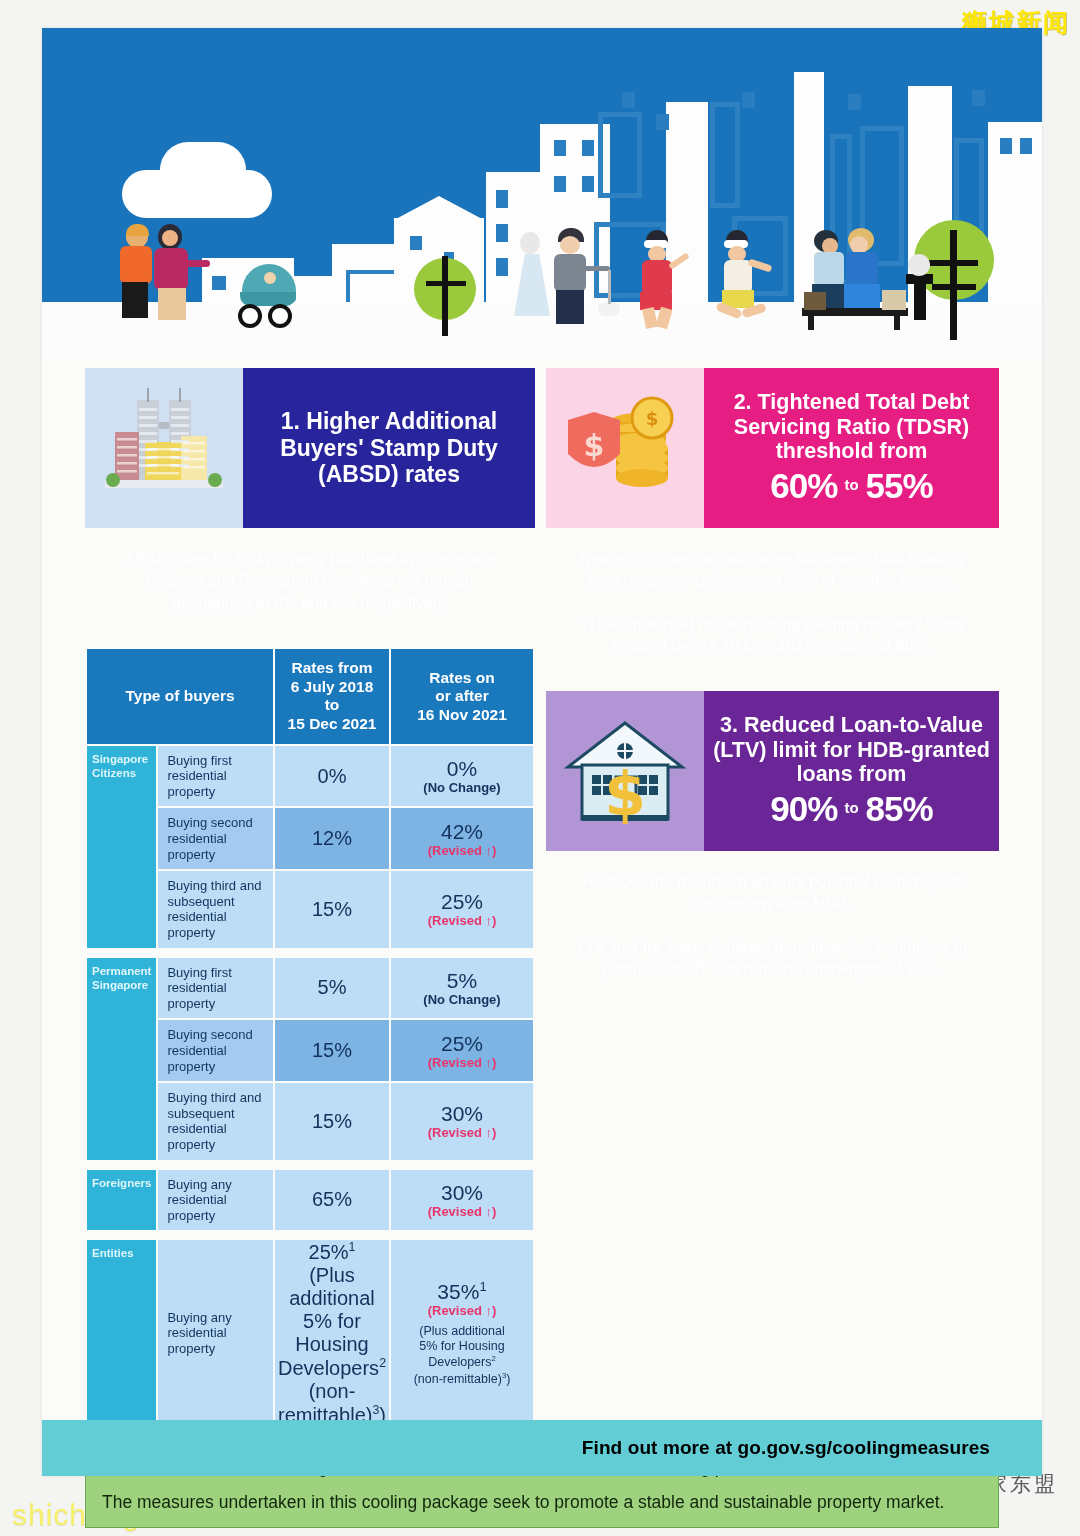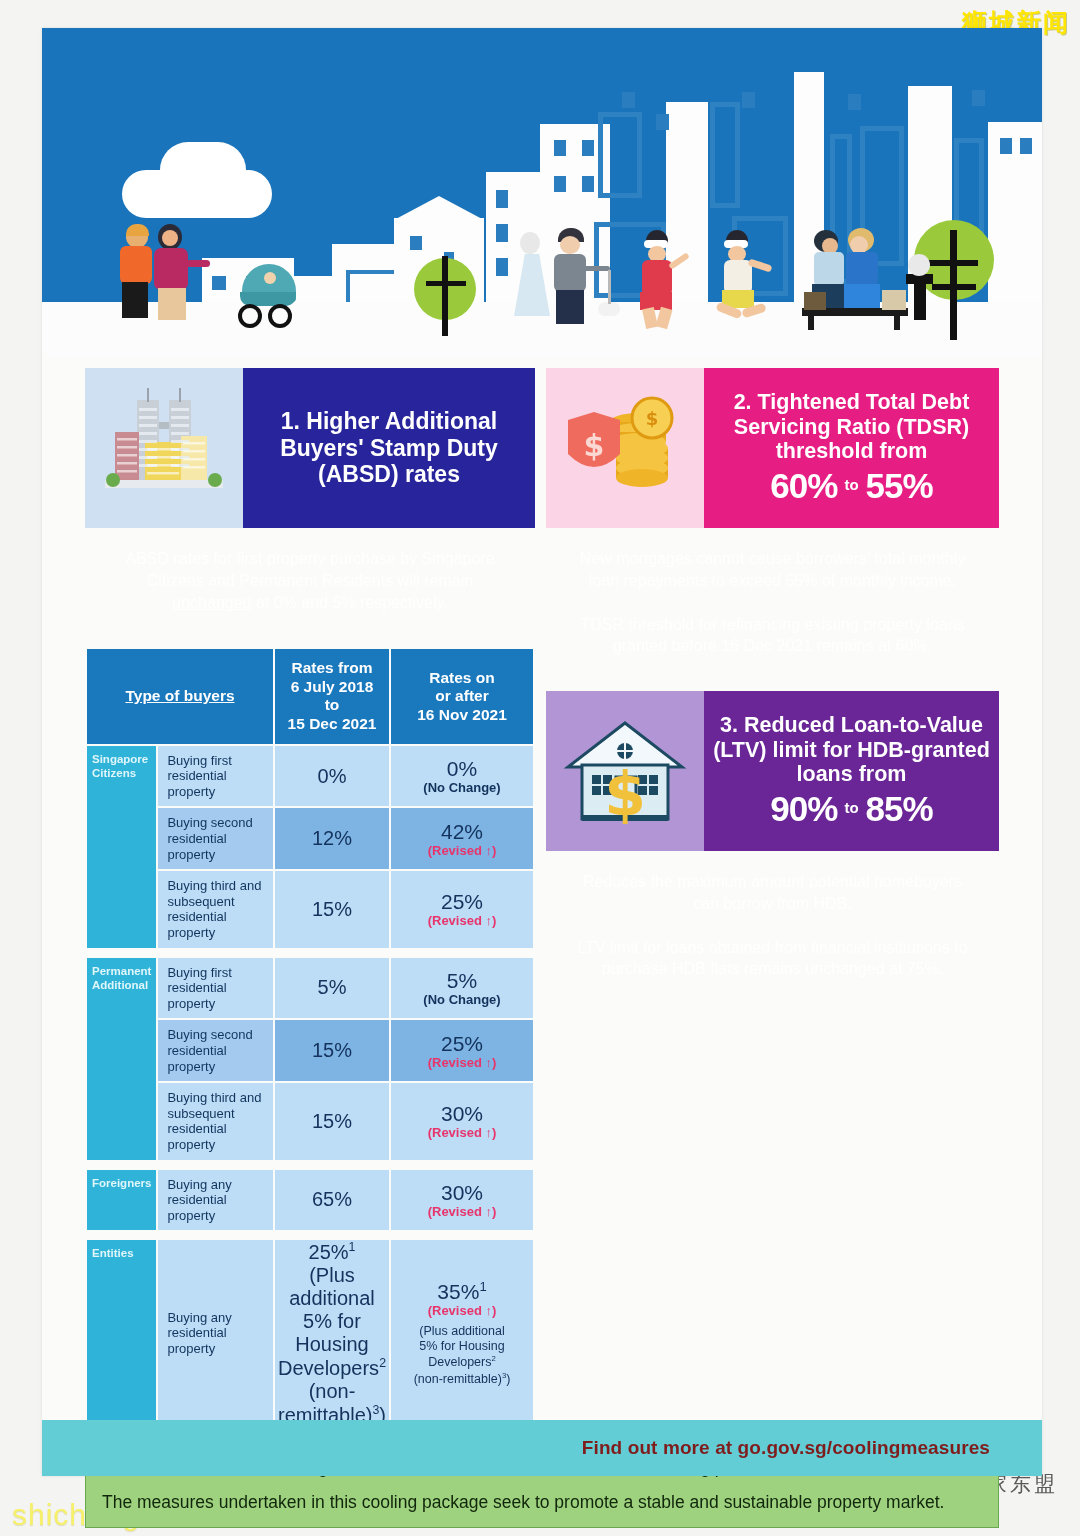--- a/index.html
+++ b/index.html
@@ -98,21 +98,21 @@
   }
   .card-body u { text-decoration:underline; }
   .gap-line { height:14px; }
 
   
   table.absd { width:450px; border-collapse:separate; border-spacing:2px; }
   table.absd th {
     background:#1a78bd; color:#fff; font-size:15.5px; font-weight:bold;
     padding:10px 4px; line-height:1.2; text-align:center; vertical-align:middle;
   }
-  th.c0 { width:190px; font-size:17px;text-decoration:underline; }
+  th.c0 { width:190px; font-size:17px; }
   th.c1 { width:114px; }
   th.c2 { width:142px; }
   td { vertical-align:middle; }
   td.cat {
     width:68px; background:#2fb3d8; color:#dff6fb; font-size:11.5px;
     font-weight:bold; padding:6px 5px; vertical-align:top; line-height:1.22;
   }
   td.desc {
     background:#bddcf6; color:#12355e; font-size:13px; padding:7px 9px; line-height:1.2;
   }
@@ -135,21 +135,21 @@
     padding:13px 16px; color:#11260b; font-size:17.5px; line-height:1.33;
   }
   .greenbox p + p { margin-top:11px; }
 
   
   .footbar {
     position:absolute; left:0; bottom:0; width:1000px; height:56px;
     background:#63cdd5; display:flex; align-items:center; justify-content:flex-end;
   }
   .footbar span {
-    color:#7f1d1d; font-size:19px; font-weight:bold; padding-right:52px; letter-spacing:.1px;
+    color:#000000; font-size:19px; font-weight:bold; padding-right:52px; letter-spacing:.1px;
   }
 </style>
 </head>
 <body>
 
 <div class="wm-top">狮城新闻</div>
 <div class="wm-bottom-left">shicheng.news</div>
 <div class="wm-bottom-right">
   <span class="wechat-glyph">
     <span class="b1"></span>
@@ -401,21 +401,21 @@
                 <td class="v1"><span class="num" style="font-size:20px">15%</span></td>
                 <td class="v2">
                   <div class="num">25%</div>
                   <div class="rev">(Revised ↑)</div>
                 </td>
               </tr>
               <tr class="spacer">
                 <td colspan="4"></td>
               </tr>
               <tr>
-                <td class="cat" rowspan="3">Permanent Additional</td>
+                <td class="cat" rowspan="3">Permanent Singapore</td>
                 <td class="desc">Buying first residential property</td>
                 <td class="v1"><span class="num" style="font-size:20px">5%</span></td>
                 <td class="v2">
                   <div class="num">5%</div>
                   <div class="nochg">(No Change)</div>
                 </td>
               </tr>
               <tr>
                 <td class="desc alt">Buying second residential property</td>
                 <td class="v1 alt"><span class="num" style="font-size:20px">15%</span></td>

